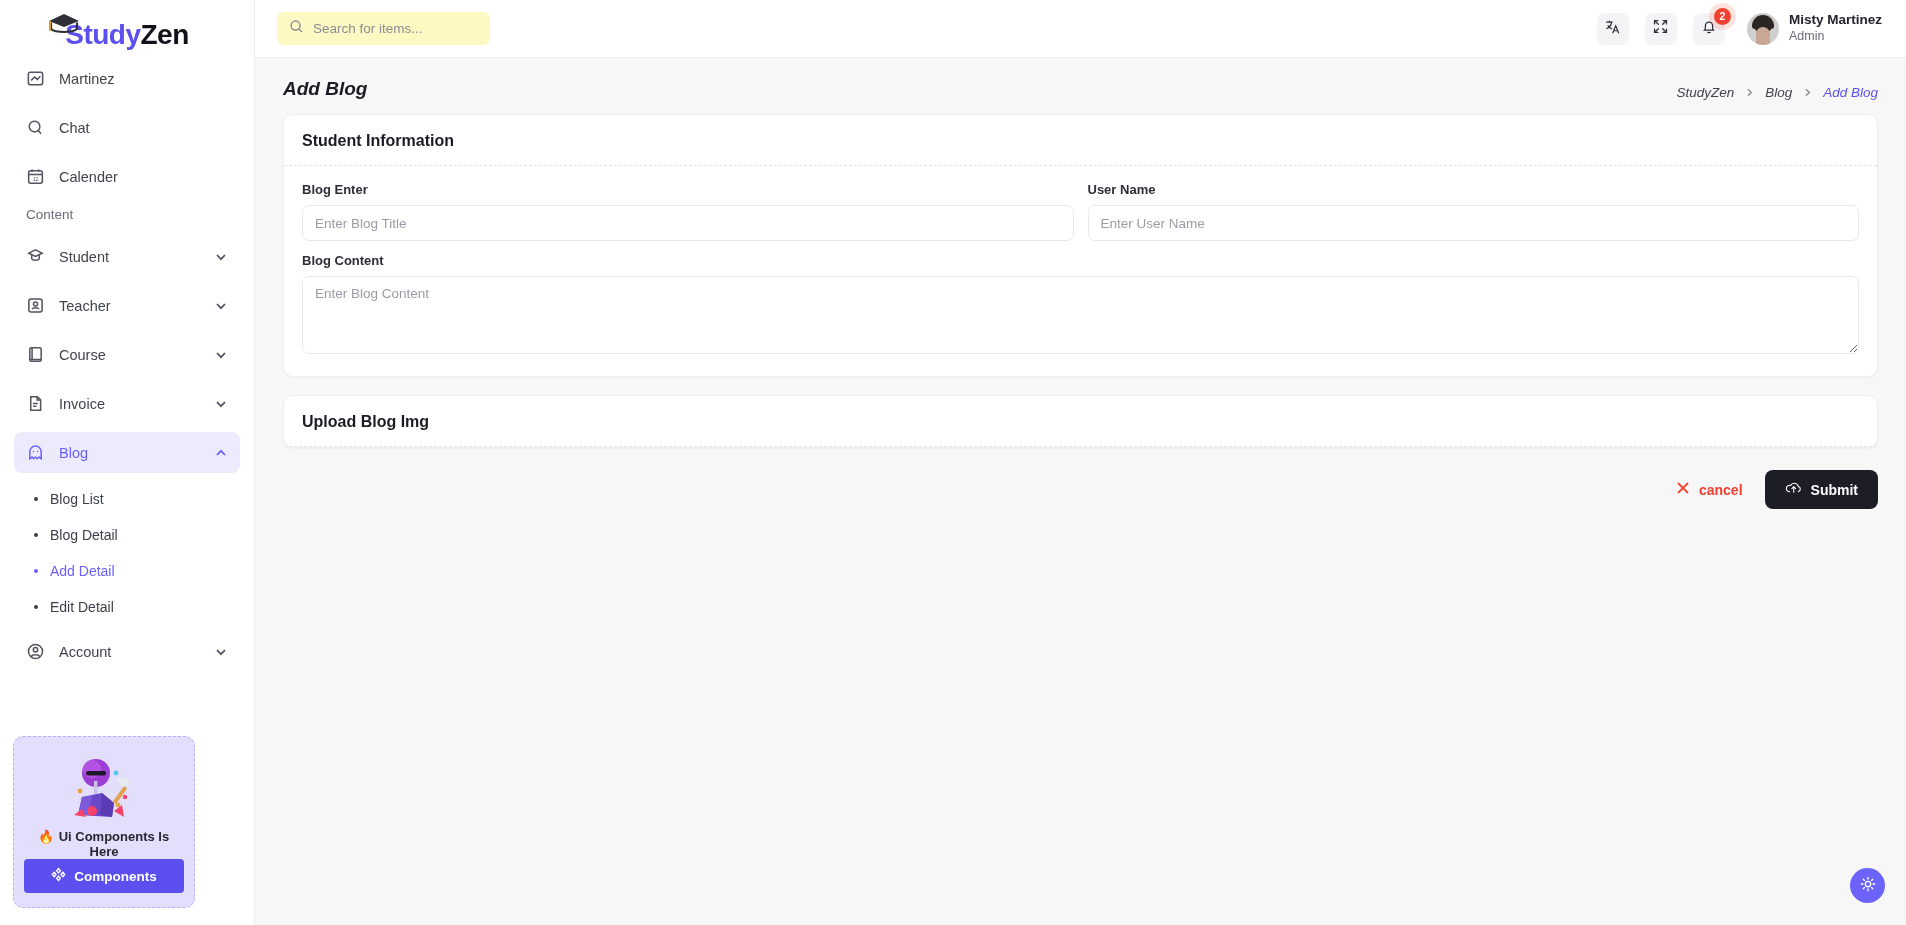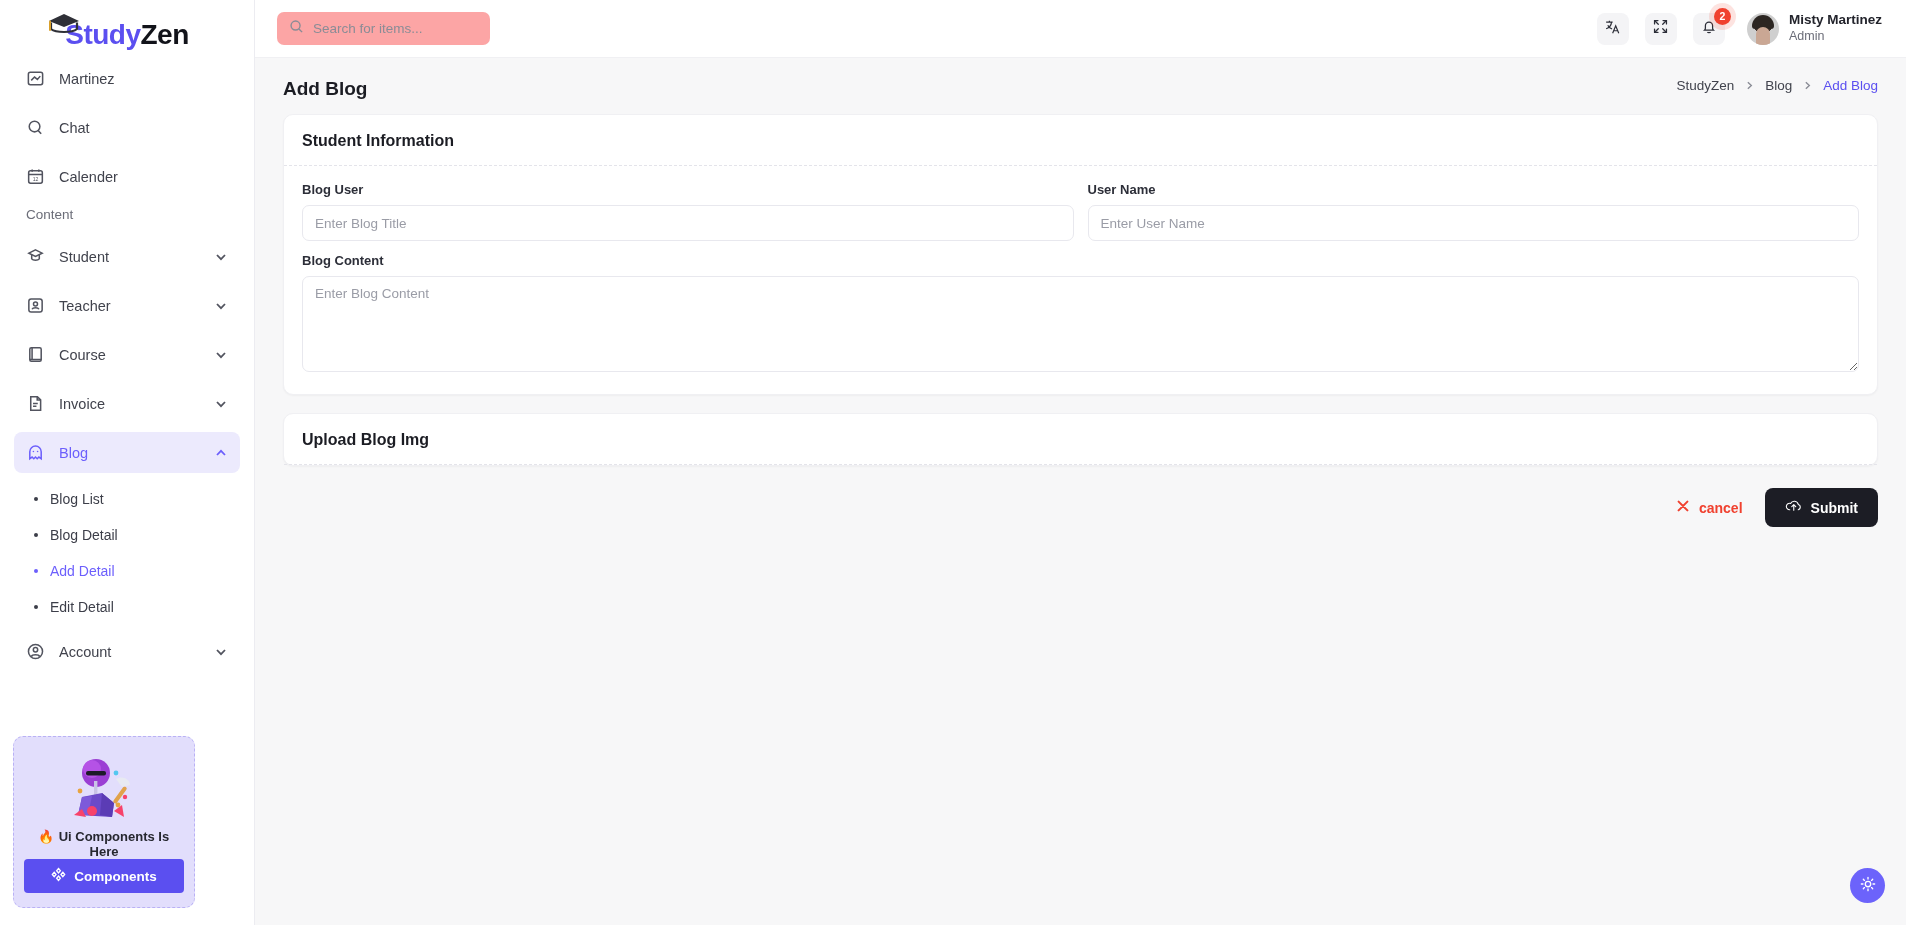--- a/index.html
+++ b/index.html
@@ -76,21 +76,21 @@
     cursor: pointer; font-family: inherit;
   }
 
   
   .main { flex: 1; height: 925px; display: flex; flex-direction: column; background: #f7f7f8; min-width: 0;}
   .topbar {
     height: 58px; background: #ffffff; display: flex; align-items: center;
     padding: 0 24px 0 22px; gap: 16px; border-bottom: 1px solid #f0f0f3;
   }
   .search-box {
-    width: 213px; height: 33px; background: #fca5a5; border-radius: 7px;
+    width: 213px; height: 33px; background: #fef9c3; border-radius: 7px;
     display: flex; align-items: center; gap: 9px; padding: 0 12px;
   }
   .search-box input {
     border: 0; background: transparent; outline: none; font-size: 13.5px;
     color: #3c3e49; font-family: inherit; width: 100%;
   }
   .search-box input::placeholder { color: #8a8c96; }
   .topbar-spacer { flex: 1; }
   .icon-btn {
     width: 32px; height: 32px; border-radius: 8px; background: #f4f4f6;
@@ -116,22 +116,23 @@
   .avatar::after{
     content:""; position:absolute; left:9px; top:14px; width:14px; height:18px;
     border-radius: 7px 7px 0 0; background:#caa794;
   }
   .user-meta { line-height: 1.25; }
   .user-name { font-size: 13.5px; font-weight: 700; color: #23242c; }
   .user-role { font-size: 12.5px; color: #6b6d78; }
 
   
   .page-head {
-    display: flex; align-items: flex-start; justify-content: space-between;
+    display: flex; align-items: flex-end; justify-content: space-between;
     padding: 20px 28px 14px 28px;
+    font-style: italic;
   }
   .page-title { font-size: 19px; font-weight: 700; color: #1b1c23; }
   .crumbs { display: flex; align-items: center; gap: 10px; font-size: 13.5px; color: #41434d; }
   .crumbs .sep { color: #8a8c96; font-size: 12px; display:flex; }
   .crumbs .current { color: #5b4ff0; }
   .crumbs .crumb { cursor: pointer; }
 
   .content { flex: 1; padding: 0 28px 0 28px; overflow: hidden; }
   .card {
     background: #fff; border-radius: 10px; border: 1px solid #f0f0f3;
@@ -145,21 +146,21 @@
   .row { display: flex; gap: 14px; }
   .field { flex: 1; margin-bottom: 12px; }
   .field label { display: block; font-size: 13px; font-weight: 700; color: #2c2e38; margin-bottom: 8px; }
   .input, .textarea {
     width: 100%; border: 1px solid #e8e8ee; border-radius: 7px;
     padding: 10px 12px; font-size: 13.5px; color: #a21caf;
     font-family: inherit; outline: none; background: #fff;
   }
   .input::placeholder, .textarea::placeholder { color: #9a9ca6; }
   .input { height: 36px; }
-  .textarea { height: 96px; resize: vertical; padding-top: 9px; }
+  .textarea { height: 78px; resize: vertical; padding-top: 9px; }
 
   .dropzone {
     border: 1px dashed #d6d6de; border-radius: 8px; height: 203px;
     display: flex; flex-direction: column; align-items: center; justify-content: center;
     gap: 18px; cursor: pointer; background: #fff;
   }
   .dropzone .dz-label { font-size: 17px; font-weight: 700; color: #3a3c46; }
 
   .actions { display: flex; align-items: center; justify-content: flex-end; gap: 18px; padding: 4px 0 0 0; }
   .btn-cancel {
@@ -444,21 +445,21 @@
 
     <div class="content">
 
       <section class="card">
         <div class="card-head">
           <div class="card-title">Student Information</div>
         </div>
         <div class="card-body">
           <div class="row">
             <div class="field">
-              <label>Blog User</label>
+              <label>Blog Enter</label>
               <input class="input" type="text" placeholder="Enter Blog Title" style="">
             </div>
             <div class="field">
               <label>User Name</label>
               <input class="input" type="text" placeholder="Enter User Name" style="">
             </div>
           </div>
           <div class="field" style="margin-bottom:0">
             <label>Blog Content</label>
             <textarea class="textarea" placeholder="Enter Blog Content" style=""></textarea>

